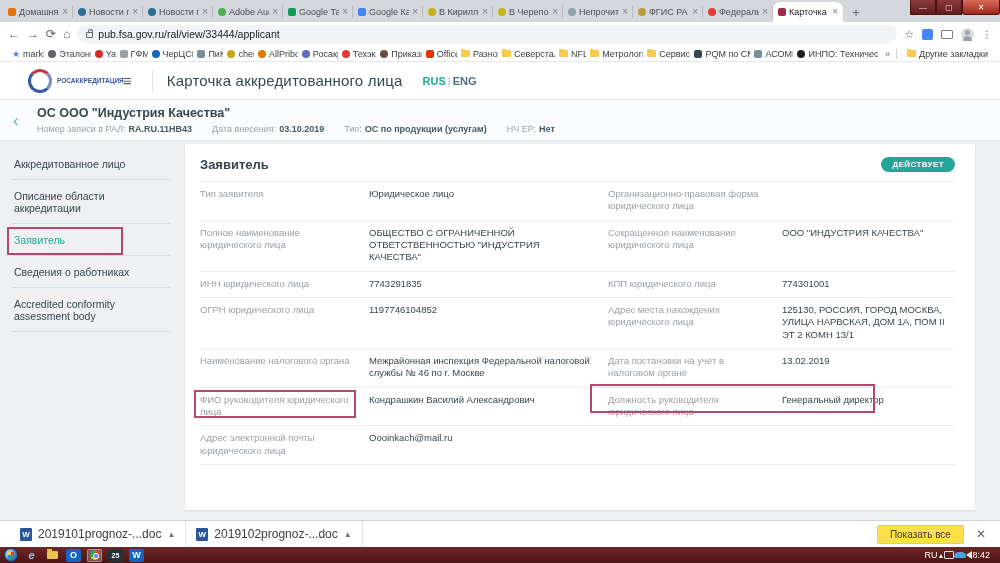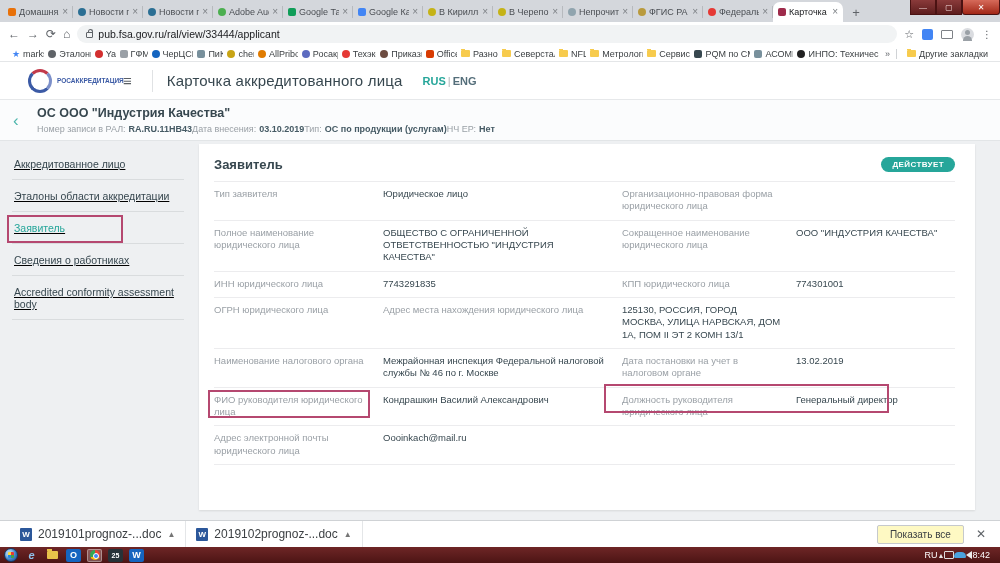--- a/index.html
+++ b/index.html
@@ -62,28 +62,28 @@
   .page-title { font-size:15px; color:#37474f; letter-spacing:.2px; }
   .lang { margin-left:6px; font-size:11px; font-weight:bold; }
   .lang .rus { color:#26a69a; }
   .lang .sep { color:#b0b4b8; font-weight:normal; padding:0 2px; }
   .lang .eng { color:#546e7a; }
 
   
   .subheader { height:41px; background:#fbfcfd; border-bottom:1px solid #e2e5e7; position:relative; padding:6px 0 0 37px; }
   .back-chevron { position:absolute; left:13px; top:12px; color:#4db6ac; font-size:17px; line-height:1; }
   .org-title { font-size:12.5px; font-weight:bold; color:#37474f; }
-  .meta-row { display:flex; margin-top:4px; }
+  .meta-row { display:flex; gap:20px; margin-top:4px; }
   .meta-item { font-size:9px; }
   .meta-label { color:#9aa0a6; }
   .meta-value { color:#455a64; font-weight:bold; margin-left:3px; }
 
   
   .body-area { height:379px; display:flex; background:#eef0f2; }
-  .sidebar { width:199px; padding:7px 15px 0 12px; flex:0 0 auto;text-decoration:underline; }
+  .sidebar { width:185px; padding:7px 15px 0 12px; flex:0 0 auto; }
   .side-item { padding:10px 2px 9px 2px; border-bottom:1px solid #d9dcde; font-size:10.5px; color:#37474f; position:relative; }
   .side-item.active { color:#26a69a; }
   .side-item.annotated:before { content:''; position:absolute; left:-5px; top:3px; width:112px; height:24px; border:2px solid #b54870; }
 
   .card { flex:1; margin:3px 25px 10px 0; background:#fff; box-shadow:0 1px 2px rgba(0,0,0,.1); }
   .card-head { display:flex; justify-content:space-between; align-items:center; padding:13px 20px 9px 15px; }
   .card-title { font-size:13px; font-weight:bold; color:#37474f; }
   .badge { background:#26a69a; color:#fff; font-size:8px; font-weight:bold; letter-spacing:.4px; padding:3px 11px; border-radius:9px; }
   .rows { padding:0 20px 12px 15px; }
   .row { display:grid; grid-template-columns:155px 225px 160px 1fr; column-gap:14px; padding:6px 0 7px; border-top:1px solid #ececee; font-size:9.5px; line-height:1.3; position:relative; }
@@ -94,21 +94,21 @@
   .cell-label.ann:before { content:''; position:absolute; left:-6px; top:-4px; width:158px; height:24px; border:2px solid #b54870; }
   .ann-pair { position:absolute; left:390px; top:-4px; height:29px; width:285px; border:2px solid #b54870; pointer-events:none; }
 
   
   .downloads { height:27px; background:#fff; border-top:1px solid #cfd2d5; display:flex; align-items:center; padding-left:10px; }
   .dl-item { display:flex; align-items:center; gap:6px; padding:0 10px; height:100%; border-right:1px solid #e4e6e8; }
   .dl-ico { width:12px; height:13px; background:#2b579a; border-radius:1px; color:#fff; font-size:8px; font-weight:bold; display:flex; align-items:center; justify-content:center; }
   .dl-name { font-size:12px; color:#3c4043; }
   .dl-chev { color:#757575; font-size:8px; }
   .dl-right { margin-left:auto; display:flex; align-items:center; gap:12px; padding-right:14px; }
-  .showall { font-size:10px; color:#3c4043; border:1px solid #c6c9cc; border-radius:2px; padding:3px 12px; background:#fef9c3; }
+  .showall { font-size:10px; color:#3c4043; border:1px solid #c6c9cc; border-radius:2px; padding:3px 12px; background:#fde047; }
   .dl-close { color:#5f6368; font-size:12px; }
 
   
   .taskbar { height:16px; background:linear-gradient(#6e2626,#4c1414); display:flex; align-items:center; padding:0 4px; gap:6px; }
   .orb { width:14px; height:14px; border-radius:50%; background:radial-gradient(circle at 35% 35%, #9ec7ef 0 25%, #3f7fc4 55%, #1d4e8f); border:1px solid #143a63; display:flex; align-items:center; justify-content:center; }
   .orb:before { content:''; width:6px; height:6px; background:conic-gradient(#e53935 0 25%, #43a047 0 50%, #1e88e5 0 75%, #fdd835 0); border-radius:1px; }
   .tb-ico { width:15px; height:13px; display:flex; align-items:center; justify-content:center; font-size:9px; font-weight:bold; color:#fff; border-radius:2px; }
   .tb-ico.active-app { background:rgba(255,255,255,.25); border:1px solid rgba(255,255,255,.35); }
   .chrome-ball { width:10px; height:10px; border-radius:50%; background:conic-gradient(#ea4335 0 33%, #fbbc05 0 66%, #34a853 0); position:relative; }
   .chrome-ball:before { content:''; position:absolute; left:3px; top:3px; width:4px; height:4px; border-radius:50%; background:#4285f4; border:1px solid #fff; }
@@ -328,21 +328,21 @@
       <span class="meta-item"><span class="meta-label">Номер записи в РАЛ:</span><span class="meta-value">RA.RU.11НВ43</span></span>
       <span class="meta-item"><span class="meta-label">Дата внесения:</span><span class="meta-value">03.10.2019</span></span>
       <span class="meta-item"><span class="meta-label">Тип:</span><span class="meta-value">ОС по продукции (услугам)</span></span>
       <span class="meta-item"><span class="meta-label">НЧ ЕР:</span><span class="meta-value">Нет</span></span>
     </div>
 </div>
 
 <div class="body-area">
   <div class="sidebar" id="sidebar">
       <div class="side-item">Аккредитованное лицо</div>
-      <div class="side-item">Эталоны области аккредитации</div>
+      <div class="side-item">Описание области аккредитации</div>
       <div class="side-item active annotated">Заявитель</div>
       <div class="side-item">Сведения о работниках</div>
       <div class="side-item">Accredited conformity assessment body</div>
     </div>
   <div class="card">
     <div class="card-head">
       <div class="card-title">Заявитель</div>
       <div class="badge">ДЕЙСТВУЕТ</div>
     </div>
     <div class="rows" id="rows">
@@ -358,20 +358,21 @@
           <div class="cell-value">ООО "ИНДУСТРИЯ КАЧЕСТВА"</div>
         </div>
         <div class="row">
           <div class="cell-label">ИНН юридического лица</div>
           <div class="cell-value">7743291835</div>
           <div class="cell-label">КПП юридического лица</div>
           <div class="cell-value">774301001</div>
         </div>
         <div class="row">
           <div class="cell-label">ОГРН юридического лица</div>
+          <div class="cell-value">1197746104852</div>
           <div class="cell-label">Адрес места нахождения юридического лица</div>
           <div class="cell-value">125130, РОССИЯ, ГОРОД МОСКВА, УЛИЦА НАРВСКАЯ, ДОМ 1А, ПОМ II ЭТ 2 КОМН 13/1</div>
         </div>
         <div class="row">
           <div class="cell-label">Наименование налогового органа</div>
           <div class="cell-value">Межрайонная инспекция Федеральной налоговой службы № 46 по г. Москве</div>
           <div class="cell-label">Дата постановки на учет в налоговом органе</div>
           <div class="cell-value">13.02.2019</div>
         </div>
         <div class="row">

